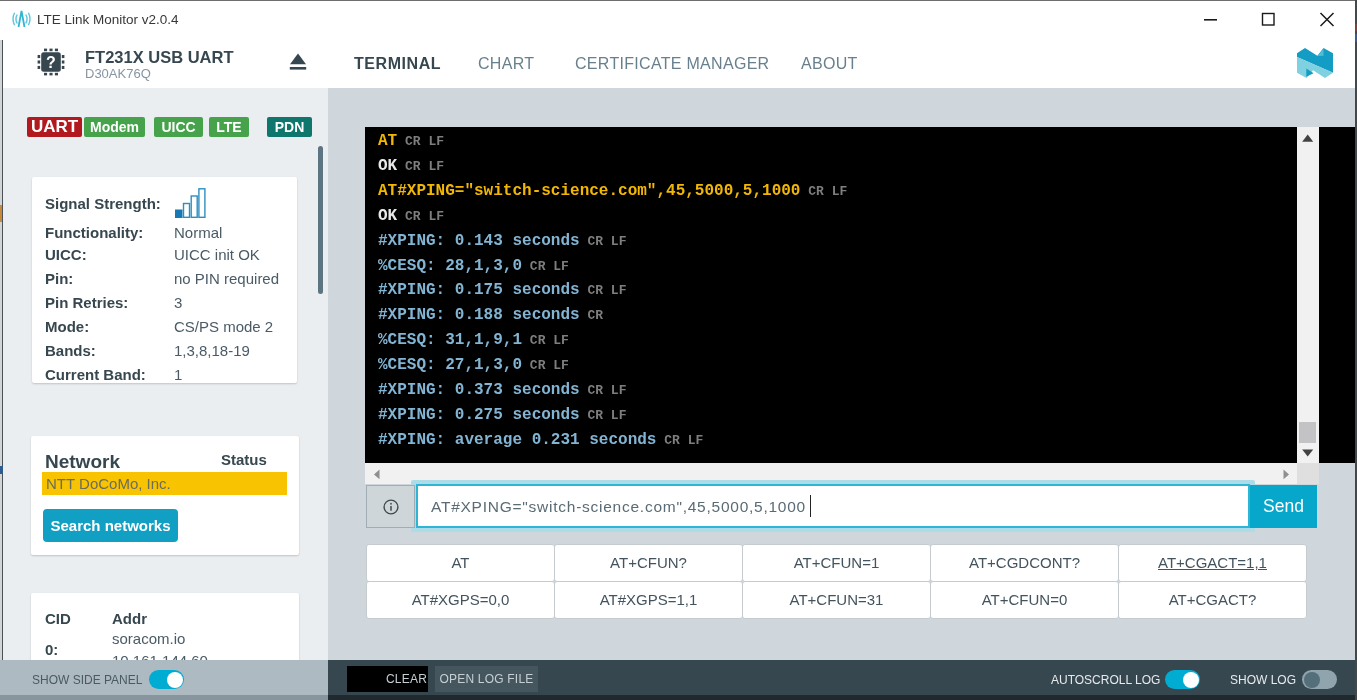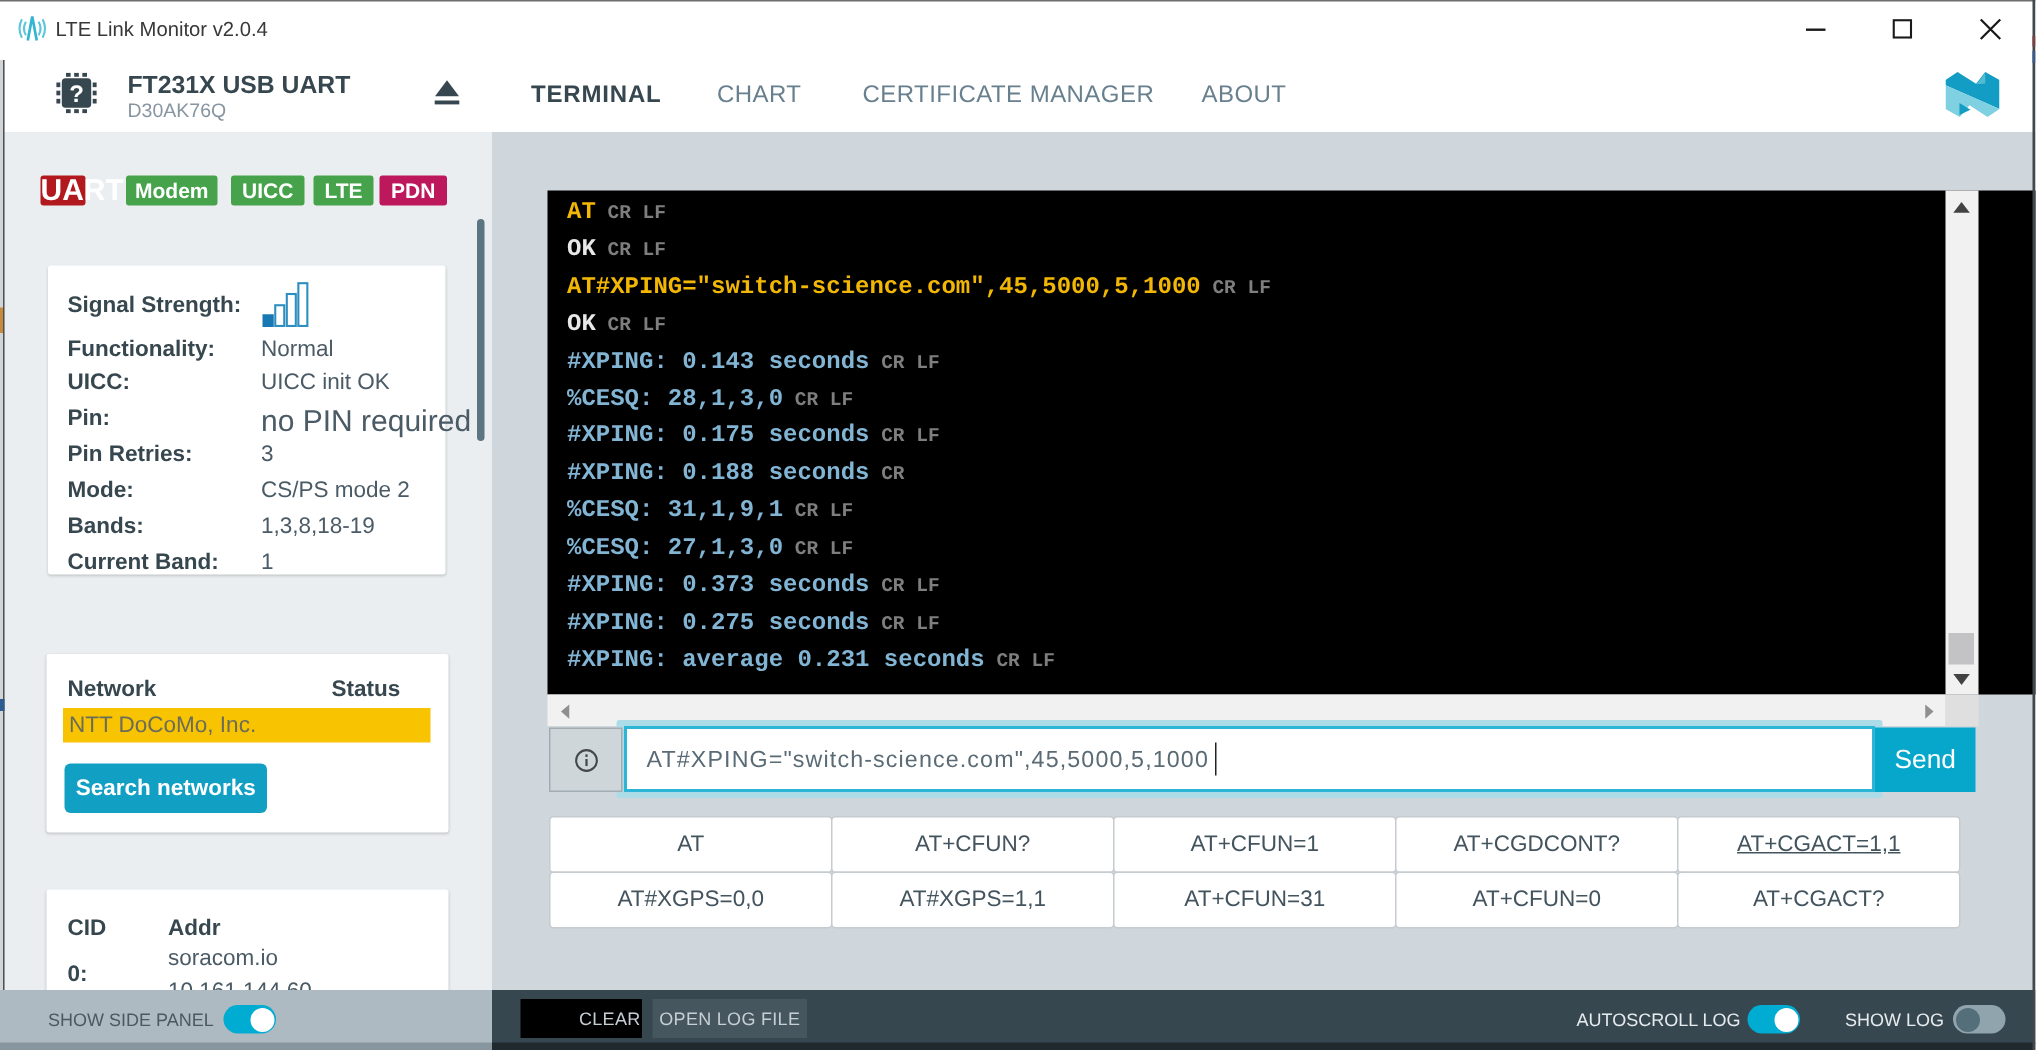--- a/index.html
+++ b/index.html
@@ -65,51 +65,51 @@
   <polygon points="9.3,20.6 16.6,25.2 9.3,28.7" fill="#149dc4"></polygon>
 </svg>
 
 <div class="abs" style="left:0;top:88px;width:328px;height:572px;background:#ebeef0;"></div>
 
 <div class="abs" style="left:0;top:40px;width:3px;height:620px;background:#d2d4d6;"></div>
 <div class="abs" style="left:2px;top:40px;width:1.4px;height:656px;background:#4b5156;"></div>
 <div class="abs" style="left:0;top:205px;width:2px;height:17px;background:#c9893b;"></div>
 <div class="abs" style="left:0;top:466px;width:3px;height:8px;background:#2d5d8e;"></div>
 
-<div class="abs" style="left:27px;top:117px;width:30px;height:20px;background:#b2191e;border-radius:2px;color:#fff;font-size:20px;font-weight:bold;text-align:center;line-height:20px;">UART</div>
+<div class="abs" style="left:27px;top:117px;width:55px;height:20px;background:#b2191e;border-radius:2px;color:#fff;font-size:17px;font-weight:bold;text-align:center;line-height:20px;">UART</div>
 <div class="abs" style="left:84px;top:117px;width:61px;height:20px;background:#46a34b;border-radius:2px;color:#fff;font-size:14px;font-weight:bold;text-align:center;line-height:20px;">Modem</div>
 <div class="abs" style="left:154px;top:117px;width:49px;height:20px;background:#46a34b;border-radius:2px;color:#fff;font-size:14px;font-weight:bold;text-align:center;line-height:20px;">UICC</div>
 <div class="abs" style="left:209px;top:117px;width:40px;height:20px;background:#46a34b;border-radius:2px;color:#fff;font-size:14px;font-weight:bold;text-align:center;line-height:20px;">LTE</div>
-<div class="abs" style="left:253px;top:117px;width:45px;height:20px;background:#be185d;border-radius:2px;color:#fff;font-size:14px;font-weight:bold;text-align:center;line-height:20px;">PDN</div>
+<div class="abs" style="left:267px;top:117px;width:45px;height:20px;background:#0f766e;border-radius:2px;color:#fff;font-size:14px;font-weight:bold;text-align:center;line-height:20px;">PDN</div>
 
 <div class="abs" style="left:32px;top:177px;width:265px;height:206px;background:#fff;border-radius:2px;box-shadow:0 1px 2px rgba(0,0,0,0.18);"></div>
 <div class="abs" style="left:45px;top:195px;font-size:15px;font-weight:bold;color:#37474f;">Signal Strength:</div>
 <svg class="abs" style="left:174px;top:188px;" width="32" height="31" viewBox="0 0 32 31">
   <rect x="1" y="21.5" width="7.5" height="8.5" fill="#1878b4"></rect>
   <rect x="9.5" y="15.5" width="6" height="13.8" fill="none" stroke="#2d8ec0" stroke-width="1.4"></rect>
   <rect x="17.2" y="8" width="6" height="21.3" fill="none" stroke="#2d8ec0" stroke-width="1.4"></rect>
   <rect x="24.9" y="0.8" width="6" height="28.5" fill="none" stroke="#2d8ec0" stroke-width="1.4"></rect>
 </svg>
 <div class="abs" style="left:45px;top:224px;font-size:15px;font-weight:bold;color:#37474f;">Functionality:</div>
 <div class="abs" style="left:174px;top:224px;font-size:15px;color:#4a5b66;">Normal</div>
 <div class="abs" style="left:45px;top:246px;font-size:15px;font-weight:bold;color:#37474f;">UICC:</div>
 <div class="abs" style="left:174px;top:246px;font-size:15px;color:#4a5b66;">UICC init OK</div>
 <div class="abs" style="left:45px;top:270px;font-size:15px;font-weight:bold;color:#37474f;">Pin:</div>
-<div class="abs" style="left:174px;top:270px;font-size:20px;color:#4a5b66;">no PIN required</div>
+<div class="abs" style="left:174px;top:270px;font-size:15px;color:#4a5b66;">no PIN required</div>
 <div class="abs" style="left:45px;top:294px;font-size:15px;font-weight:bold;color:#37474f;">Pin Retries:</div>
 <div class="abs" style="left:174px;top:294px;font-size:15px;color:#4a5b66;">3</div>
 <div class="abs" style="left:45px;top:318px;font-size:15px;font-weight:bold;color:#37474f;">Mode:</div>
 <div class="abs" style="left:174px;top:318px;font-size:15px;color:#4a5b66;">CS/PS mode 2</div>
 <div class="abs" style="left:45px;top:342px;font-size:15px;font-weight:bold;color:#37474f;">Bands:</div>
 <div class="abs" style="left:174px;top:342px;font-size:15px;color:#4a5b66;">1,3,8,18-19</div>
 <div class="abs" style="left:45px;top:366px;font-size:15px;font-weight:bold;color:#37474f;">Current Band:</div>
 <div class="abs" style="left:174px;top:366px;font-size:15px;color:#4a5b66;">1</div>
 
 <div class="abs" style="left:31px;top:436px;width:268px;height:119px;background:#fff;border-radius:2px;box-shadow:0 1px 2px rgba(0,0,0,0.18);"></div>
-<div class="abs" style="left:45px;top:451px;font-size:15px;font-weight:bold;color:#37474f;">Network</div>
+<div class="abs" style="left:45px;top:451px;font-size:19px;font-weight:bold;color:#37474f;">Network</div>
 <div class="abs" style="left:221px;top:451px;font-size:15px;font-weight:bold;color:#37474f;">Status</div>
 <div class="abs" style="left:42px;top:472px;width:245px;height:23px;background:#f8c402;"></div>
 <div class="abs" style="left:46px;top:475px;font-size:15px;color:#6b6c5a;">NTT DoCoMo, Inc.</div>
 <div class="abs" style="left:43px;top:509px;width:135px;height:33px;background:#129fc4;border-radius:4px;color:#fff;font-size:15px;font-weight:bold;text-align:center;line-height:33px;">Search networks</div>
 
 <div class="abs" style="left:31px;top:593px;width:268px;height:67px;background:#fff;border-radius:2px 2px 0 0;box-shadow:0 1px 2px rgba(0,0,0,0.18);overflow:hidden;">
   <div class="abs" style="left:14px;top:17px;font-size:15px;font-weight:bold;color:#37474f;">CID</div>
   <div class="abs" style="left:81px;top:17px;font-size:15px;font-weight:bold;color:#37474f;">Addr</div>
   <div class="abs" style="left:81px;top:37px;font-size:15px;color:#4a5b66;">soracom.io</div>
   <div class="abs" style="left:14px;top:48px;font-size:15px;font-weight:bold;color:#37474f;">0:</div>

